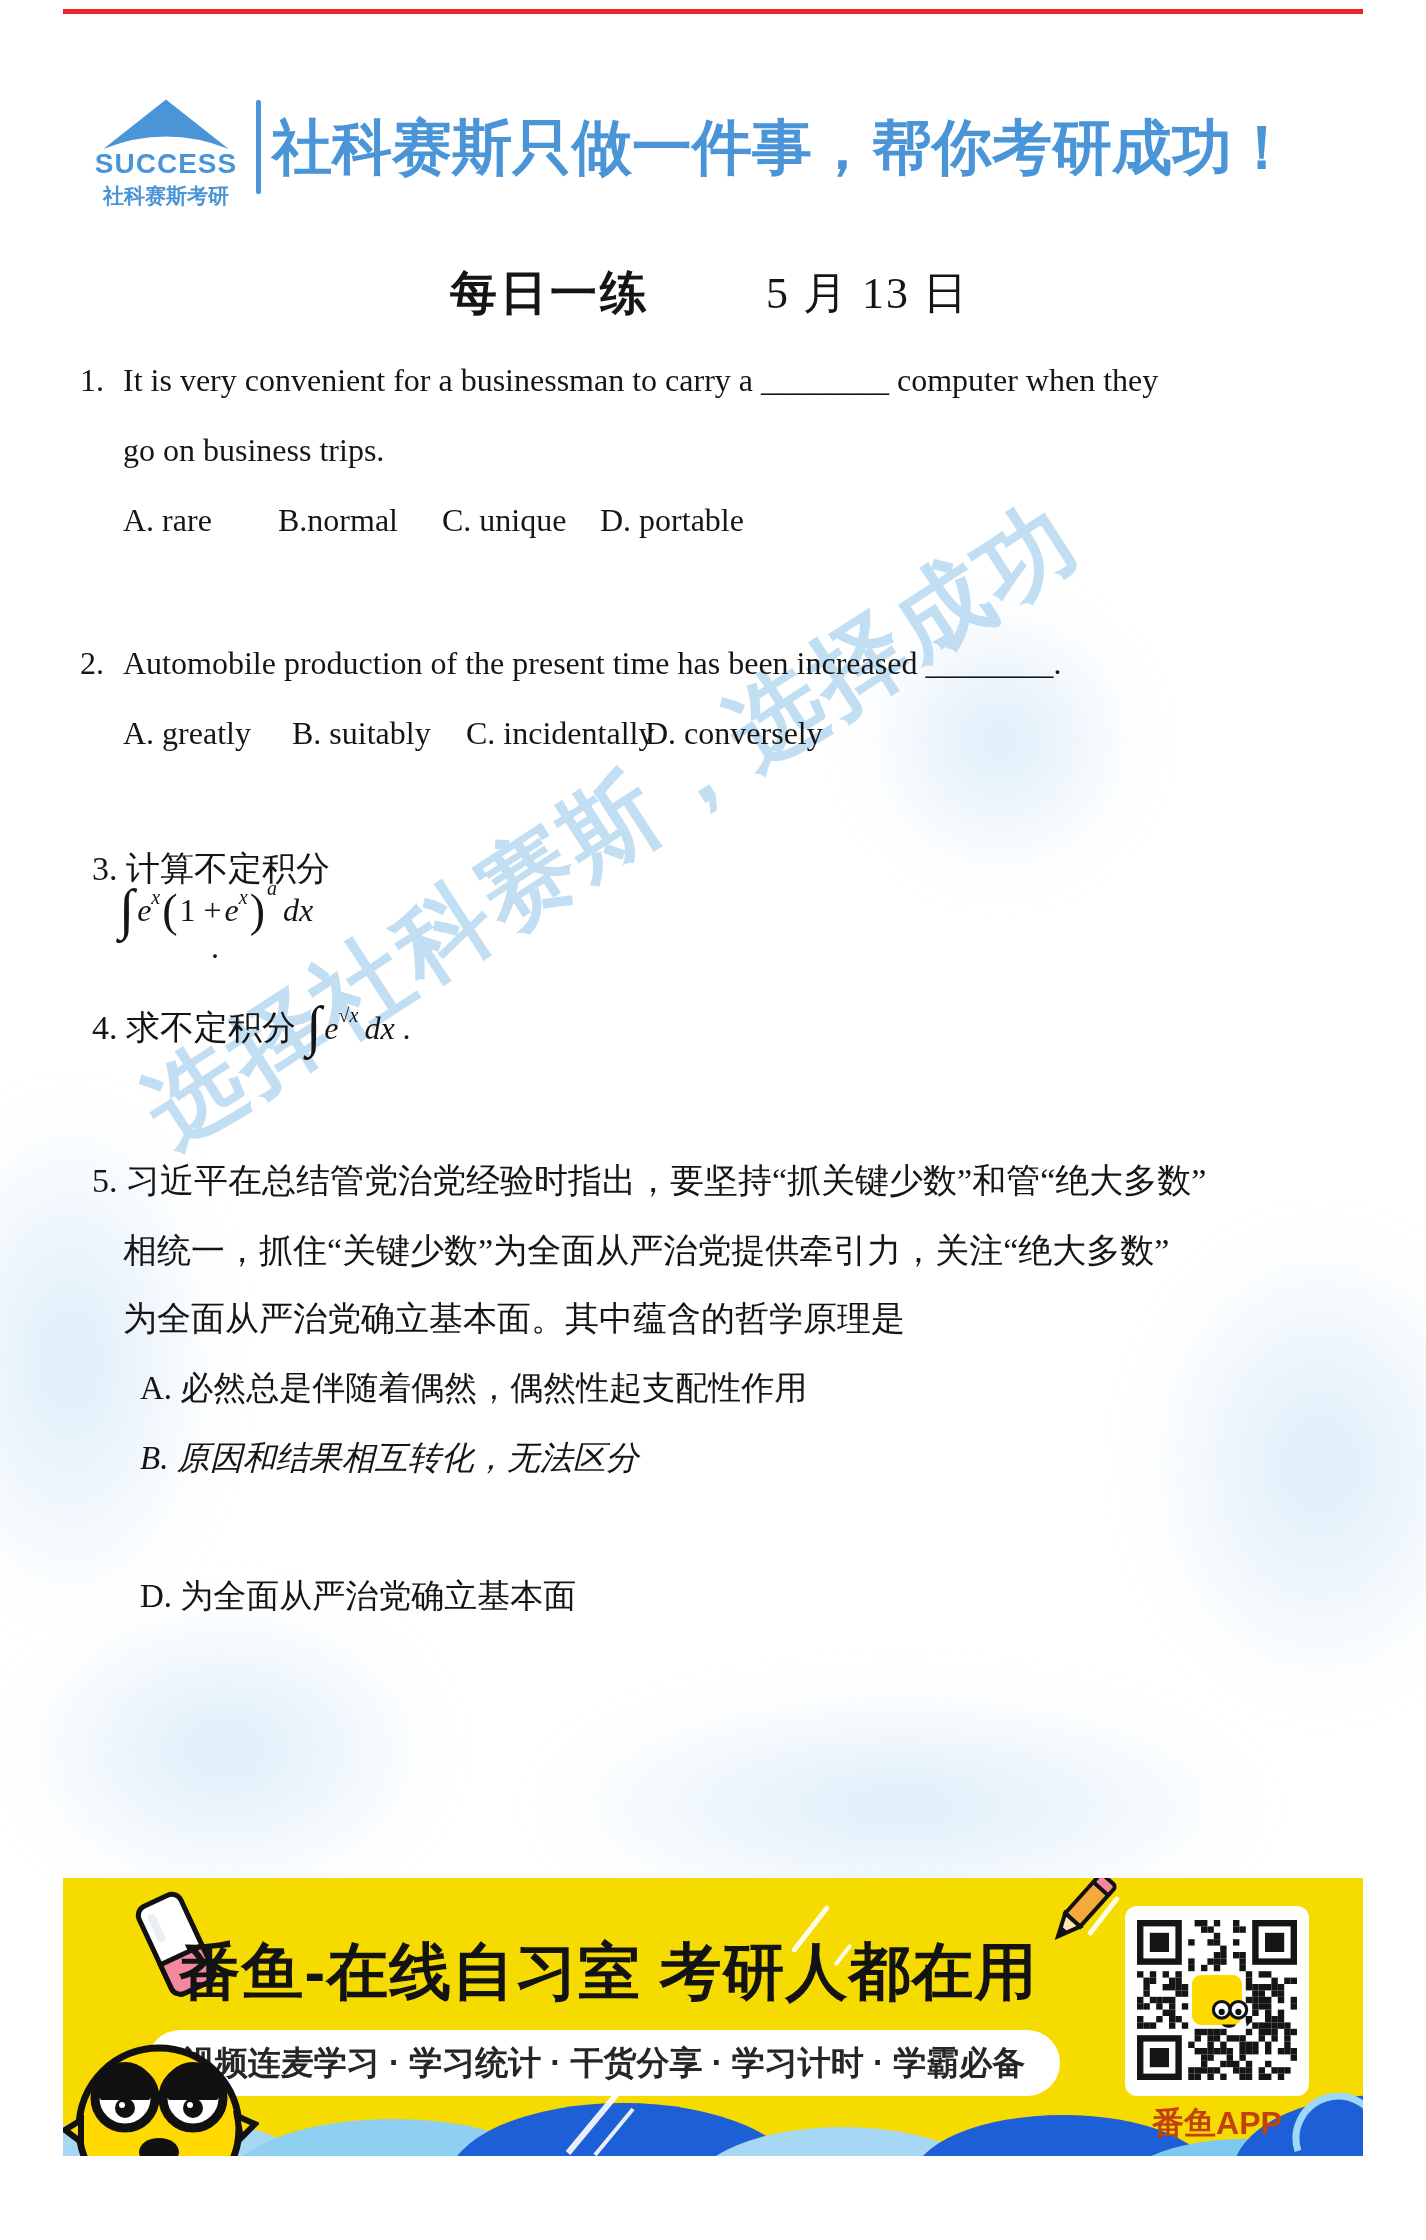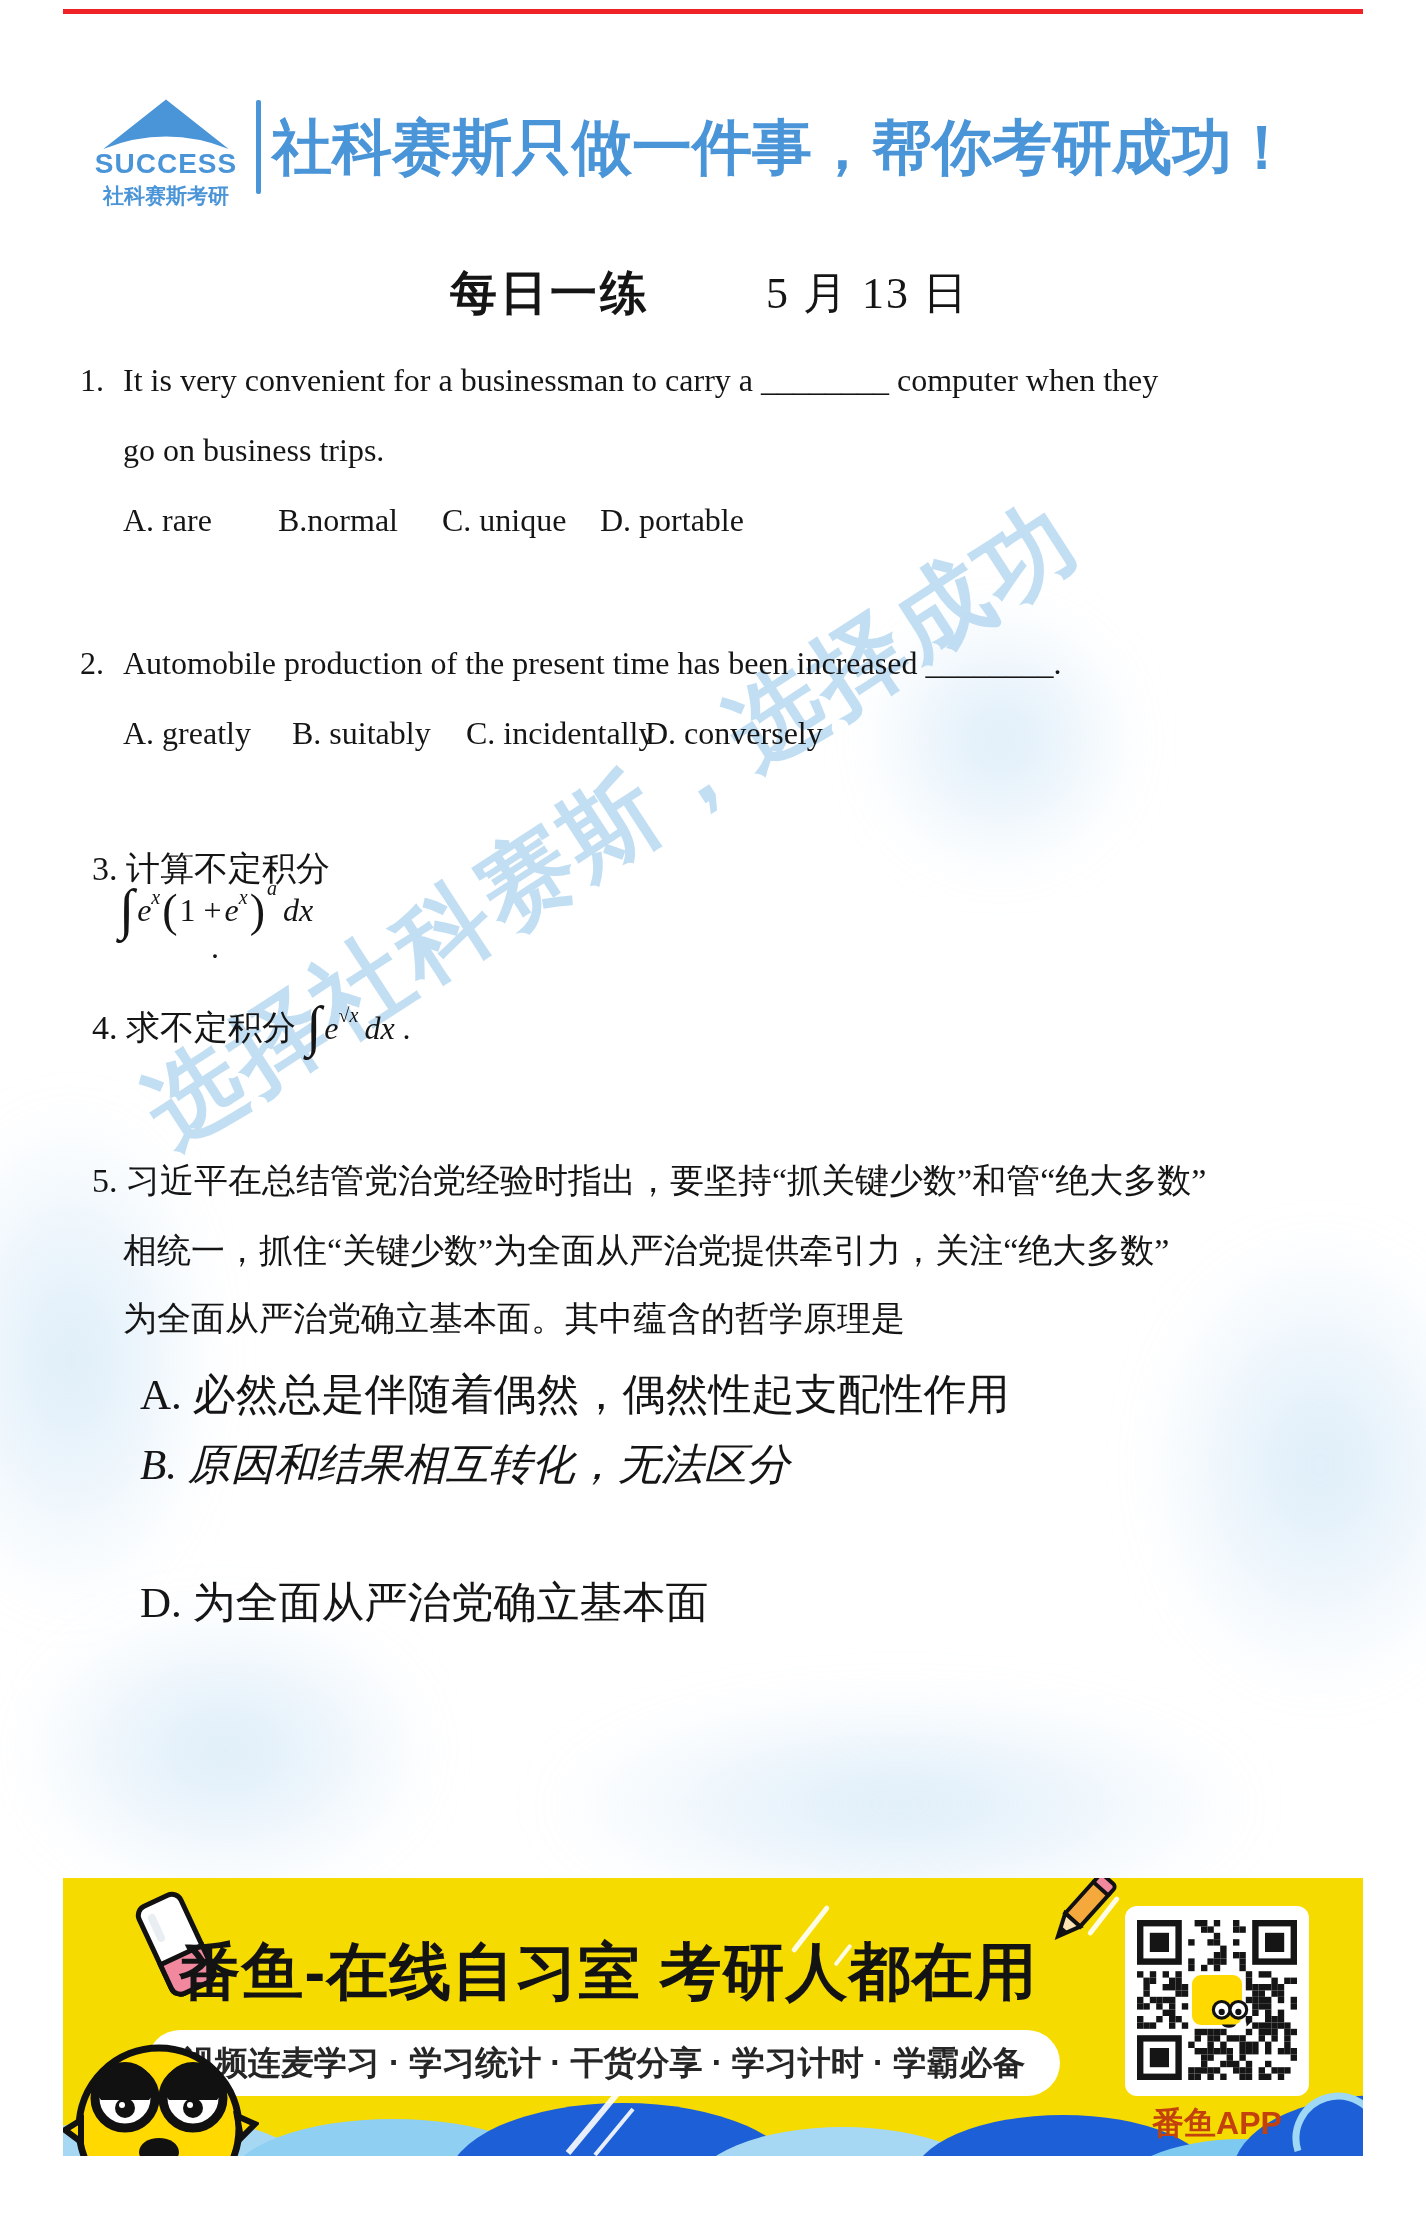--- a/index.html
+++ b/index.html
@@ -23,21 +23,21 @@
 
   
   .doc-title-name{position:absolute;left:450px;top:262px;font-size:47px;font-weight:bold;letter-spacing:3px;}
   .doc-title-date{position:absolute;left:766px;top:264px;font-size:44px;font-weight:normal;letter-spacing:2px;}
 
   
   .q-num{position:absolute;font-size:32px;}
   .q-line{position:absolute;font-size:32px;white-space:nowrap;z-index:2;text-align:right;}
   .q-cn{font-size:34px;}
   .opt{position:absolute;font-size:32px;white-space:nowrap;z-index:2;}
-  .opt-cn{font-size:43px;}
+  .opt-cn{font-size:33px;}
 
   
   .q-math{position:absolute;font-size:34px;white-space:nowrap;z-index:2;display:flex;align-items:center;}
   .formula{display:inline-flex;align-items:center;margin-left:10px;}
   .int{font-size:56px;line-height:0;transform:translateY(-2px);}
   .fit{font-style:italic;font-size:32px;margin-left:3px;}
   .fsup{font-style:italic;font-size:20px;transform:translateY(-13px);}
   .paren{font-size:46px;font-weight:300;line-height:0;margin:0 2px;}
   .fnum{font-size:32px;}
   .fpow{font-style:italic;font-size:20px;transform:translateY(-22px);}

